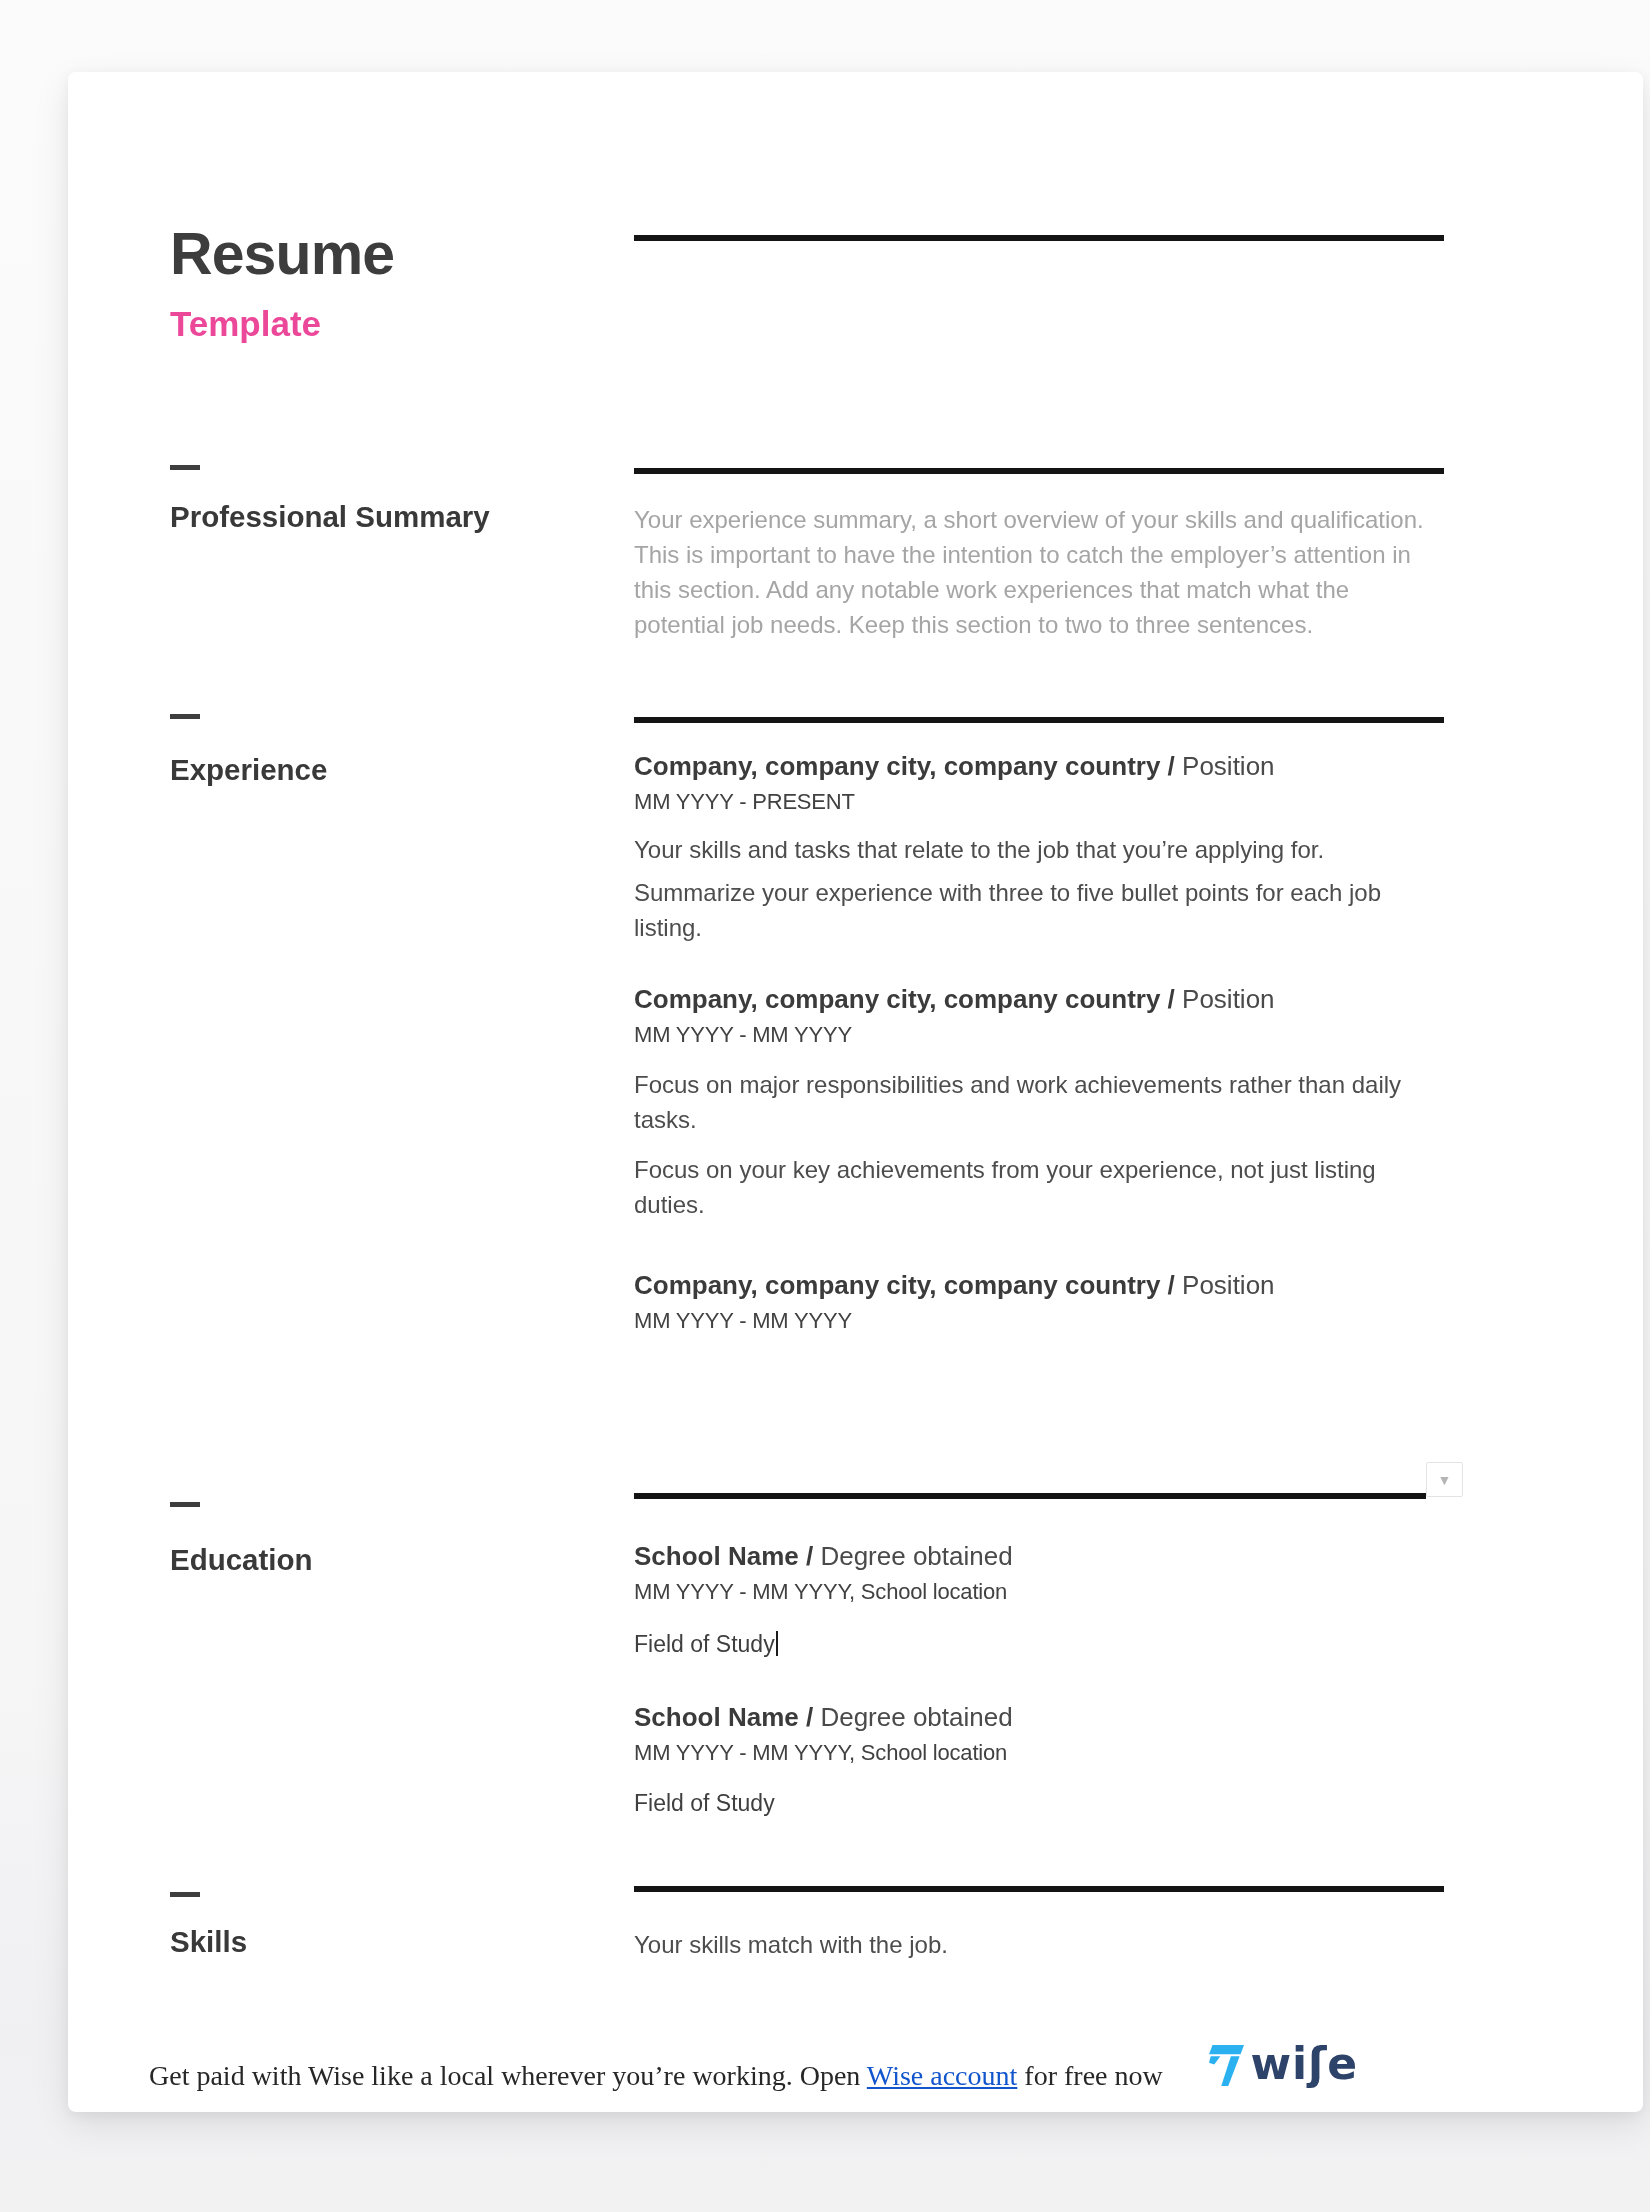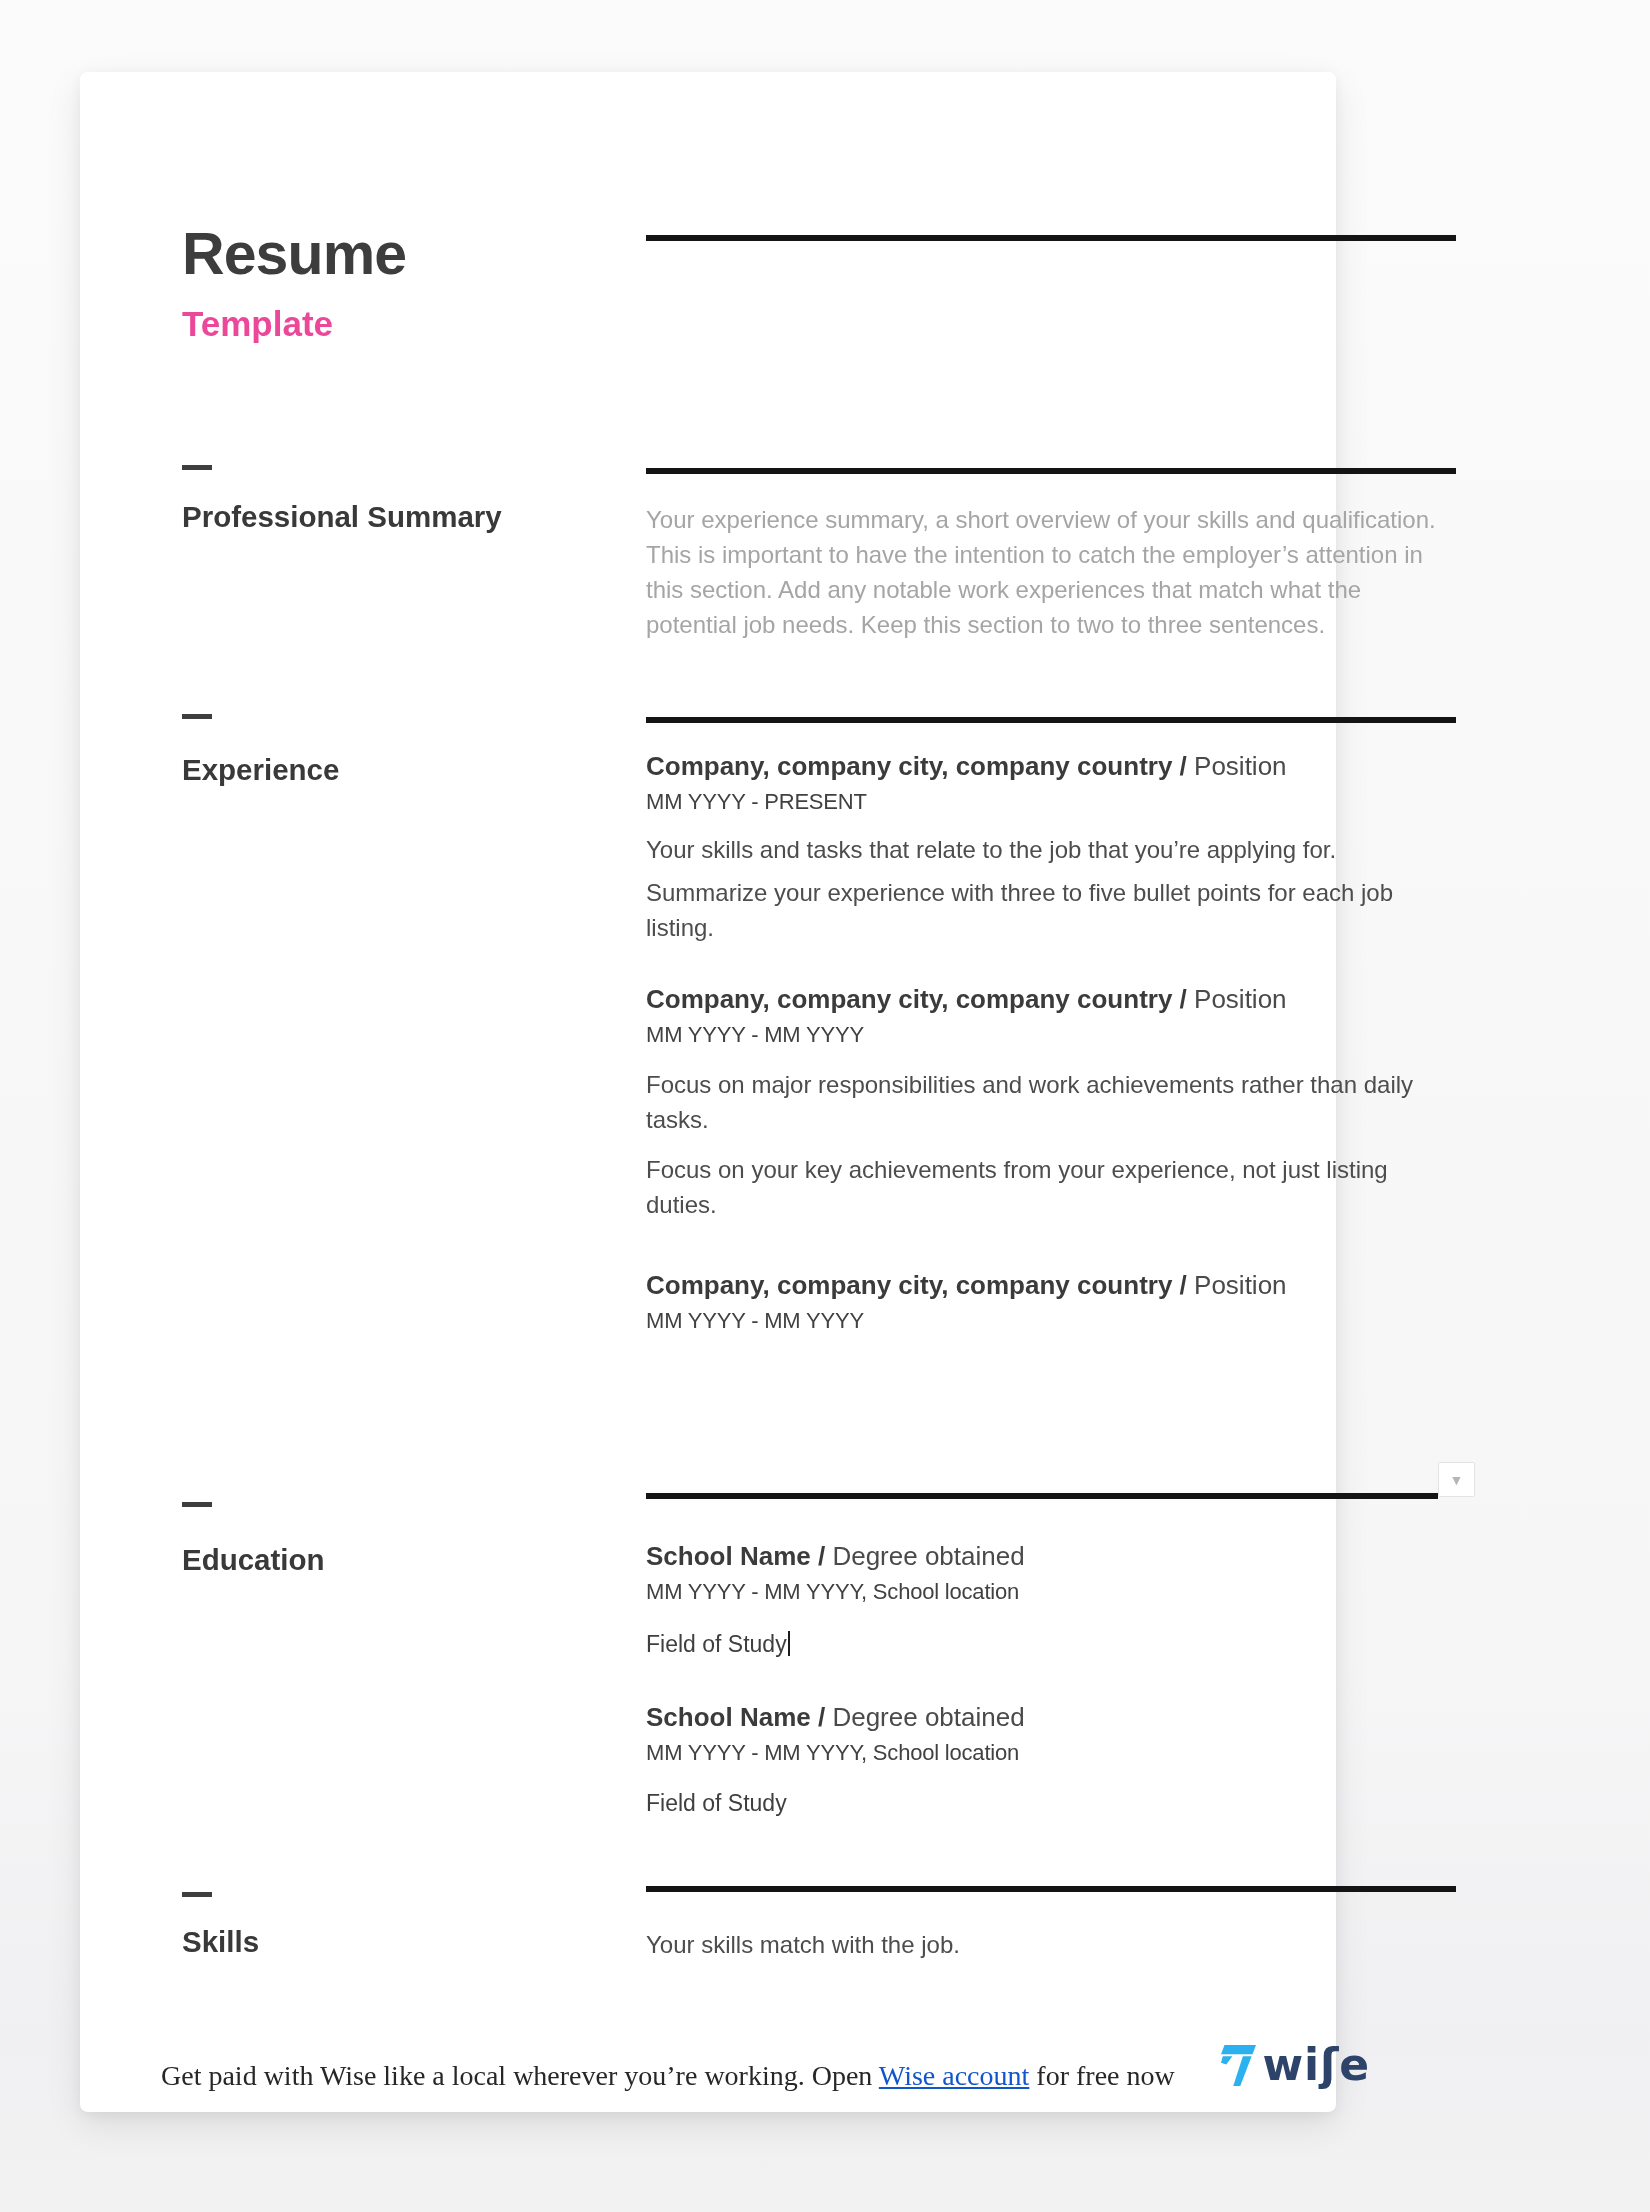--- a/index.html
+++ b/index.html
@@ -3,21 +3,21 @@
 <meta charset="utf-8">
 <style>
   * { margin:0; padding:0; box-sizing:border-box; }
   html,body { width:1650px; height:2212px; }
   body {
     font-family:"Liberation Sans","DejaVu Sans",sans-serif;
     background:linear-gradient(180deg,#fbfbfc 0%,#f6f6f7 75%,#f0f0f2 92%,#f2f2f3 100%);
     position:relative; overflow:hidden;
   }
   .card {
-    position:absolute; left:80px; top:72px; width:1256px; height:2040px;
+    position:absolute; left:68px; top:72px; width:1575px; height:2040px;
     background:#ffffff; border-radius:7.4px;
     box-shadow:0 3.7px 13px rgba(0,0,0,.05), 0 13px 37px rgba(0,0,0,.09);
   }
   .abs { position:absolute; }
   .rule { height:5.5px; background:#141414; }
   .dash { width:29.5px; height:4.6px; background:#3e3e3e; }
   .doc-title { left:102px; top:153px; font-size:59px; line-height:59px; font-weight:bold; color:#3d3d3d; letter-spacing:-0.9px; }
   .doc-subtitle { left:102px; top:233px; font-size:35px; line-height:37px; font-weight:bold; color:#ec4899; }
   .lhead { left:102px; font-size:29.5px; line-height:33px; font-weight:bold; color:#393939; }
   .contact { left:566px; top:178px; font-size:24px; line-height:31px; color:#3f3f3f; }
@@ -31,21 +31,21 @@
   .fieldtxt { left:566px; width:810px; font-size:23px; line-height:29px; color:#3f3f3f; }
   .caret { display:inline-block; width:2.8px; height:25px; background:#1b1b1b; margin-left:0.9px; vertical-align:-3.7px; }
   .dropbox {
     left:1358px; top:1390px; width:37px; height:35px; background:#fff;
     border:1.8px solid #e3e3e3; border-radius:1.8px;
     display:flex; align-items:center; justify-content:center;
     color:#b5b5b5; font-size:14px; line-height:1; cursor:pointer;
   }
   .footer-p { left:81px; top:1986px; font-family:"Liberation Serif","DejaVu Serif",serif; font-size:28px; line-height:35px; color:#272727; }
   .footer-p a { color:#1155cc; text-decoration:underline; cursor:pointer; }
-  .wise-logo { left:1141px; top:1971px; display:flex; align-items:flex-end; }
+  .wise-logo { left:1141px; top:1971px; display:flex; align-items:center; }
   .wise-flag { width:35px; height:41px; margin-top:1.8px; }
   .wise-word {
     font-family:"DejaVu Sans",sans-serif; font-weight:bold; font-size:44px; line-height:42px;
     color:#2e4369; letter-spacing:0.9px; margin-left:6.5px;
   }
 </style>
 </head>
 <body>
 
 <div class="card">

